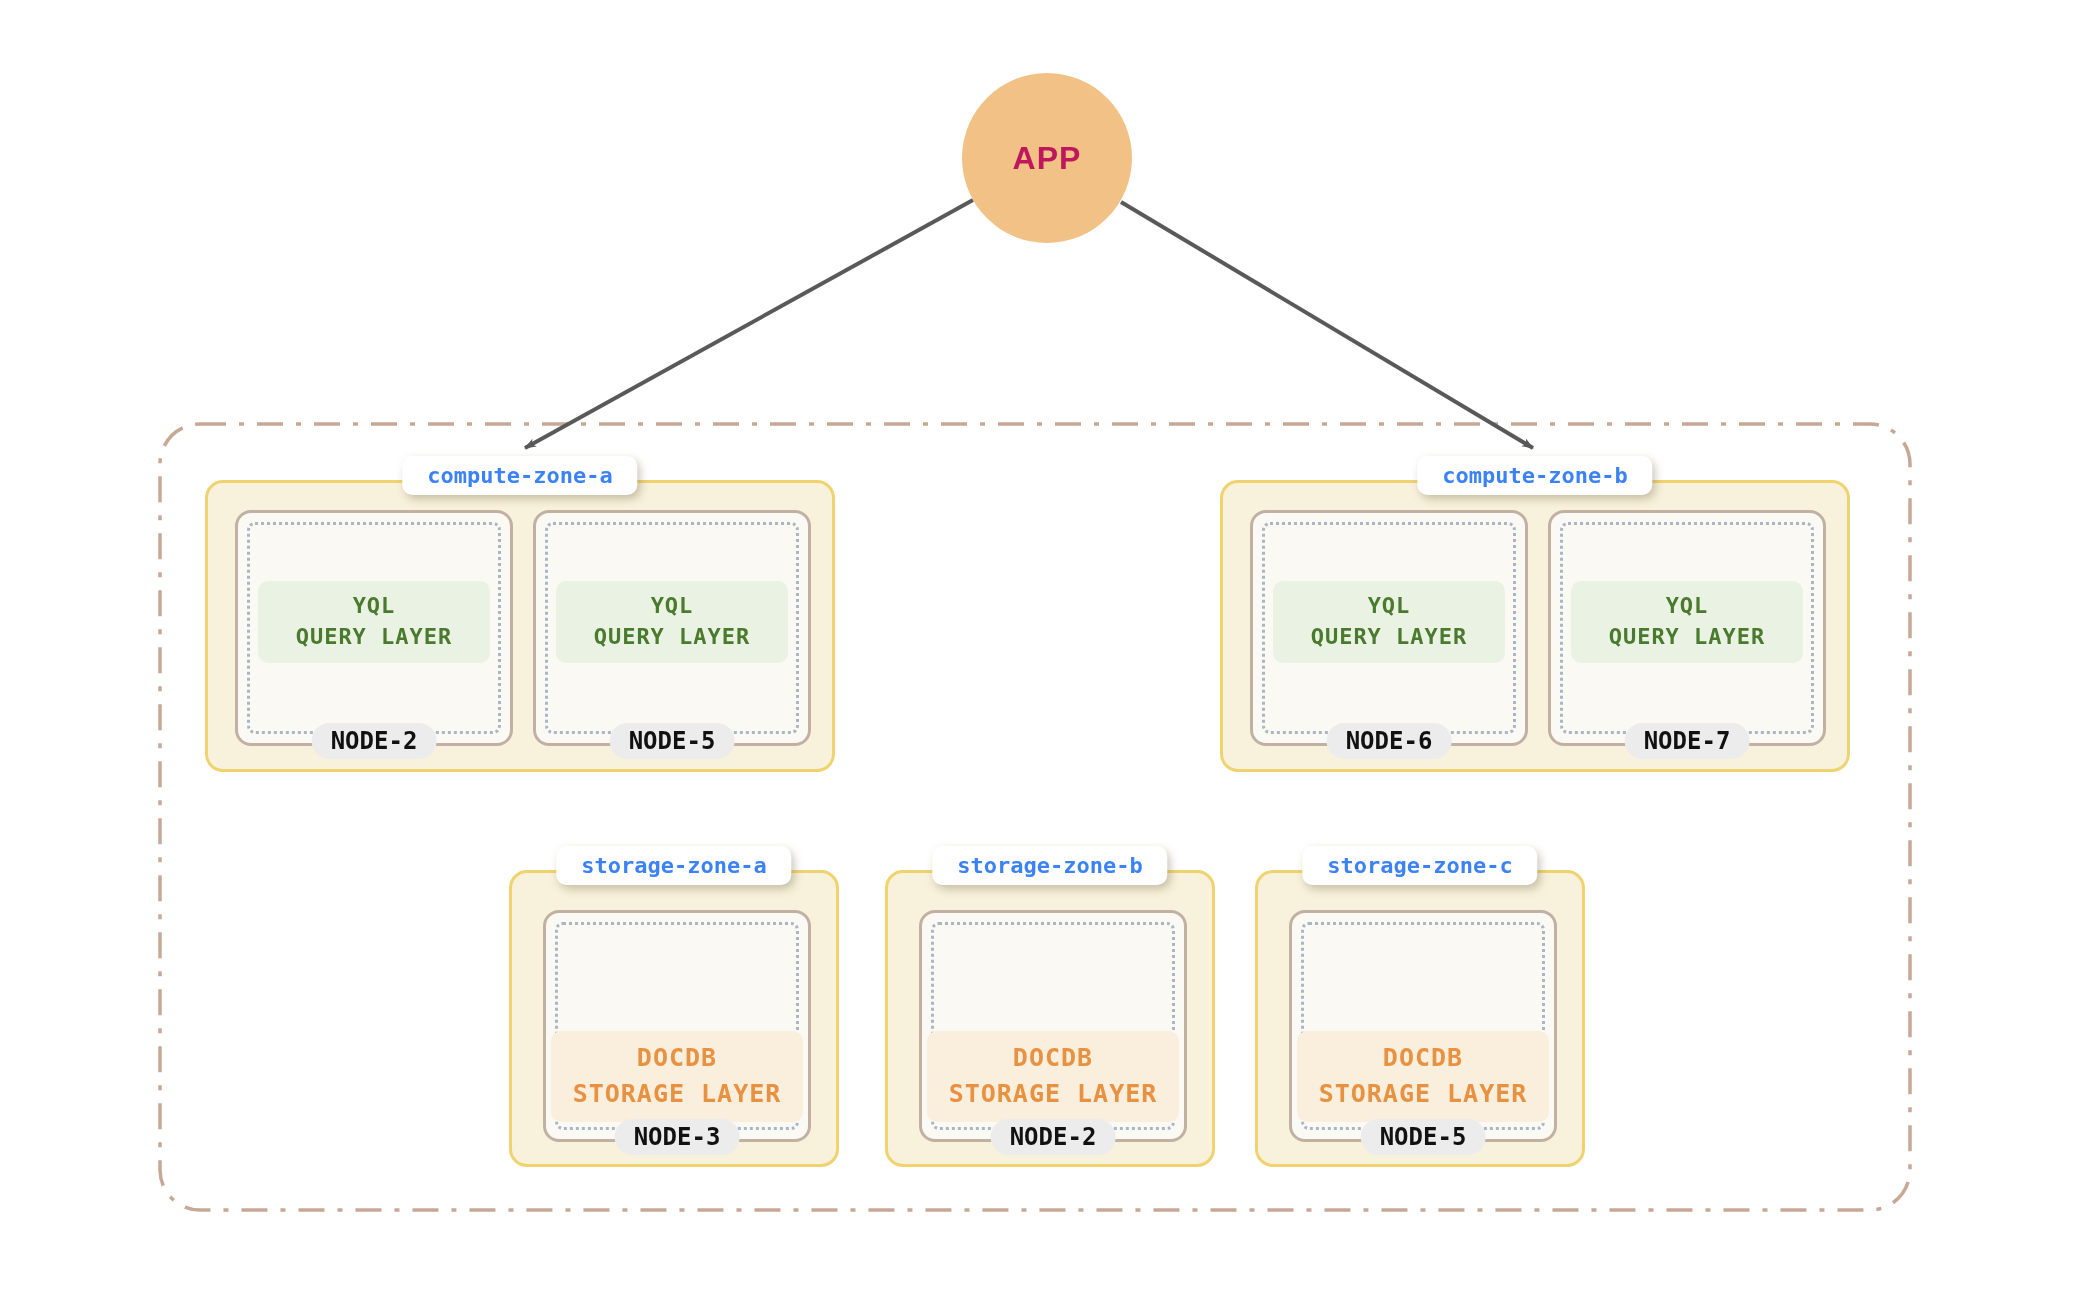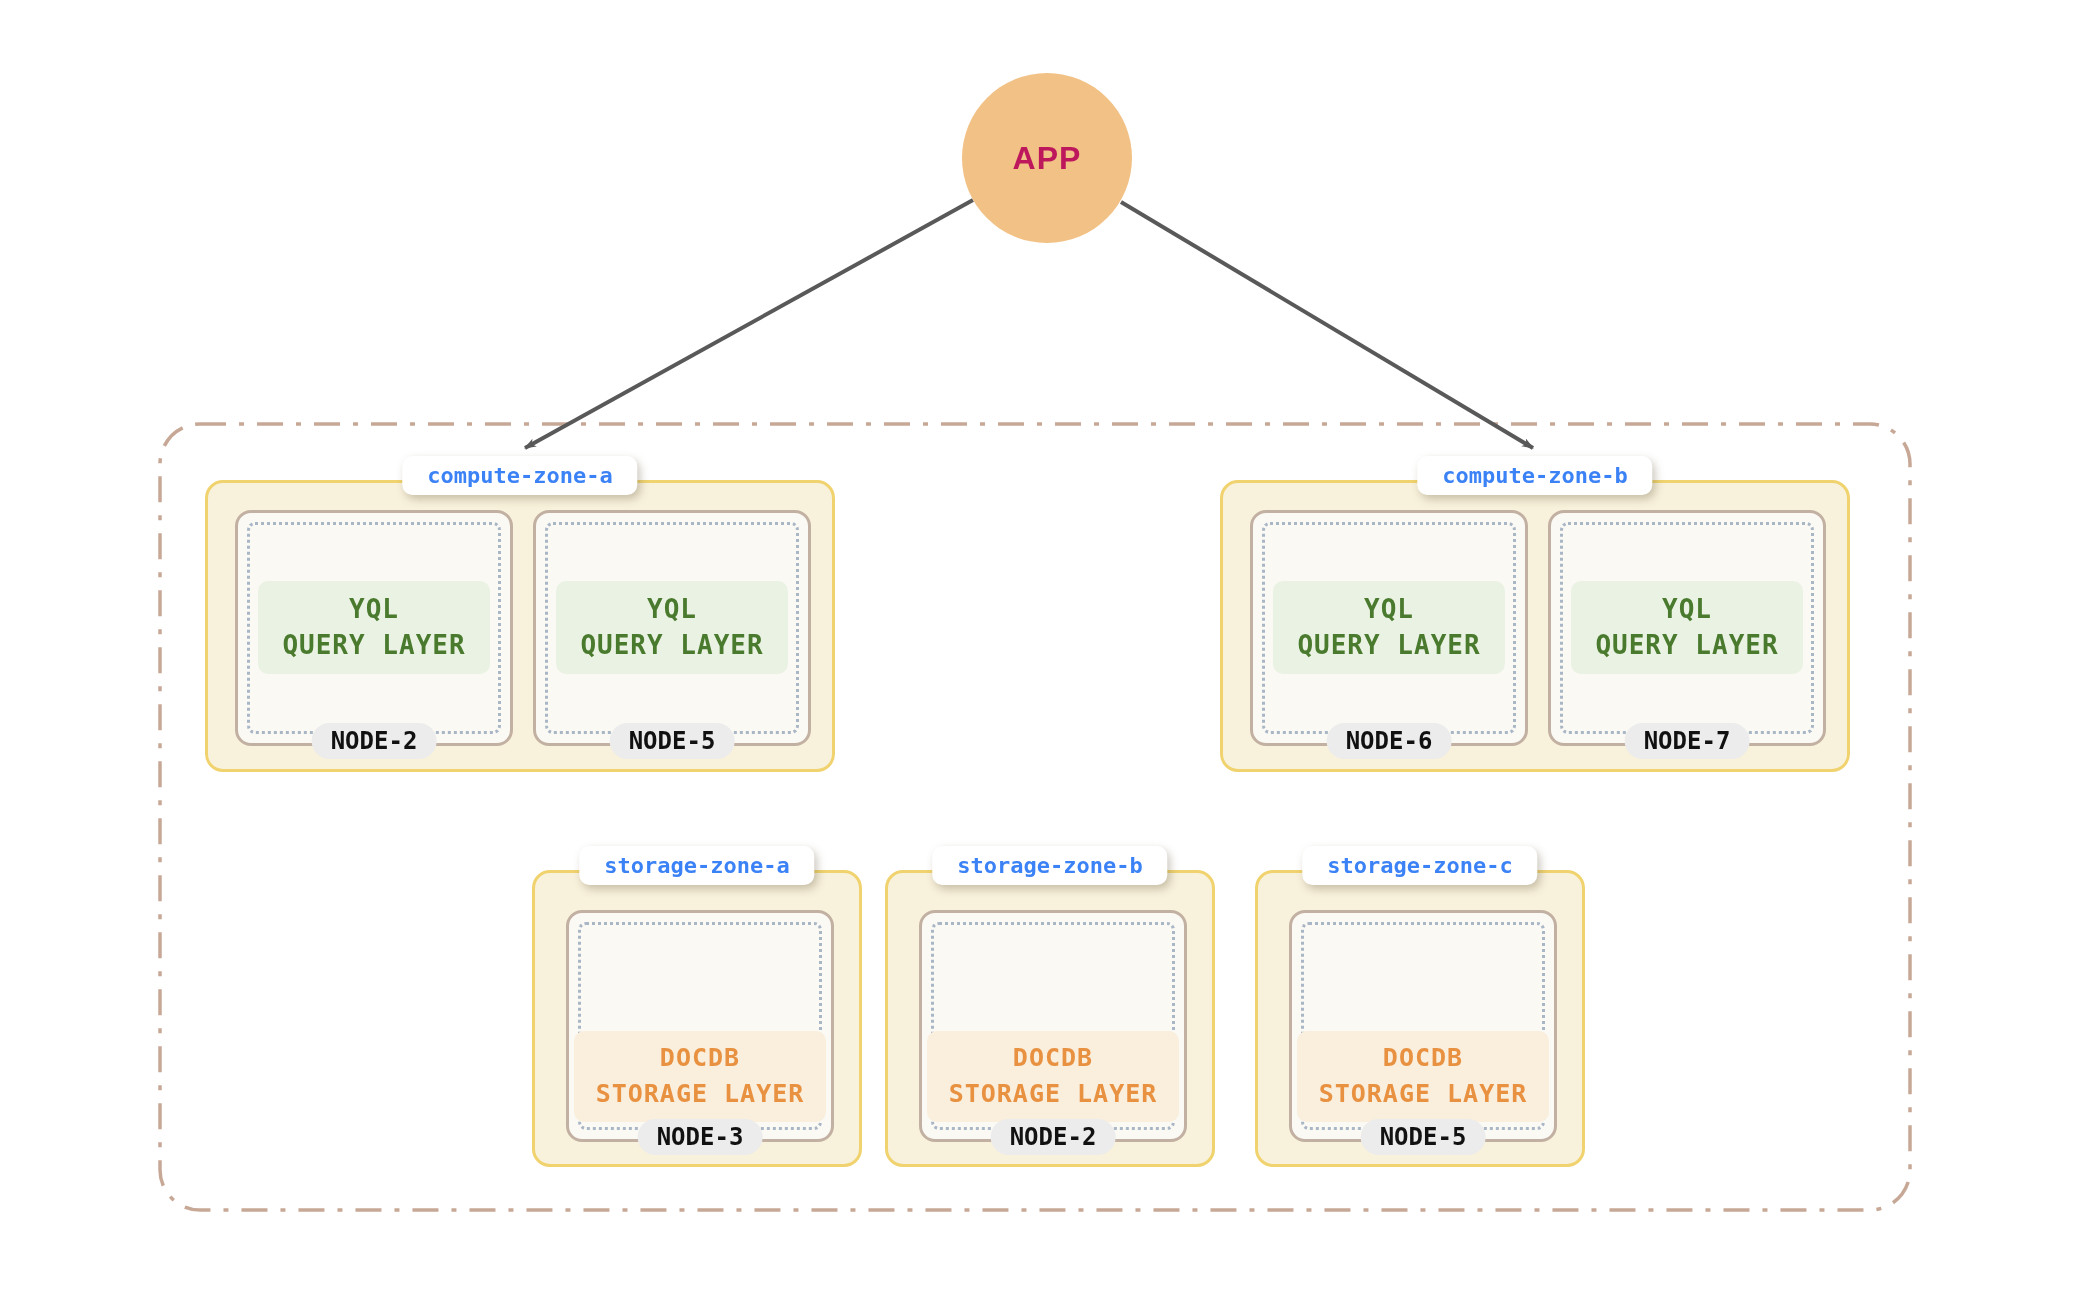--- a/index.html
+++ b/index.html
@@ -30,21 +30,21 @@
     background:#F8F1DB;
     border:3px solid #F0D36E;
     border-radius:18px;
     box-sizing:border-box;
     z-index:2;
   }
   .zone.compute{width:630px;height:292px;}
   .zone.storage{width:330px;height:297px;}
   #zone-compute-a{left:205px;top:480px;}
   #zone-compute-b{left:1220px;top:480px;}
-  #zone-storage-a{left:532px;top:870px;}
+  #zone-storage-a{left:509px;top:870px;}
   #zone-storage-b{left:885px;top:870px;}
   #zone-storage-c{left:1255px;top:870px;}
 
   .zone-label{
     position:absolute;top:-27px;left:50%;transform:translateX(-50%);
     background:#ffffff;color:#3b82f6;
     font-size:22px;font-weight:bold;white-space:nowrap;
     padding:7px 25px;border-radius:10px;
     box-shadow:3px 4px 8px rgba(110,95,70,0.35);
     z-index:6;
@@ -73,21 +73,21 @@
 
   .layer-badge{
     position:absolute;left:50%;transform:translateX(-50%);
     text-align:center;border-radius:10px;
     font-weight:bold;z-index:2;
   }
   .layer-badge span{display:block;}
   .layer-badge.query{
     top:68px;width:232px;padding:10px 0;
     background:#EAF3E3;color:#4A7A2E;
-    font-size:26px;line-height:1.4;letter-spacing:1px;
+    font-size:22px;line-height:1.4;letter-spacing:1px;
   }
   .layer-badge.storage{
     top:118px;width:236px;padding:9px 8px;
     background:#FAEEDD;color:#E89140;
     font-size:25px;line-height:1.45;letter-spacing:1px;
   }
 
   .node-pill{
     position:absolute;bottom:-16px;left:50%;transform:translateX(-50%);
     background:#ECECEC;color:#111111;

